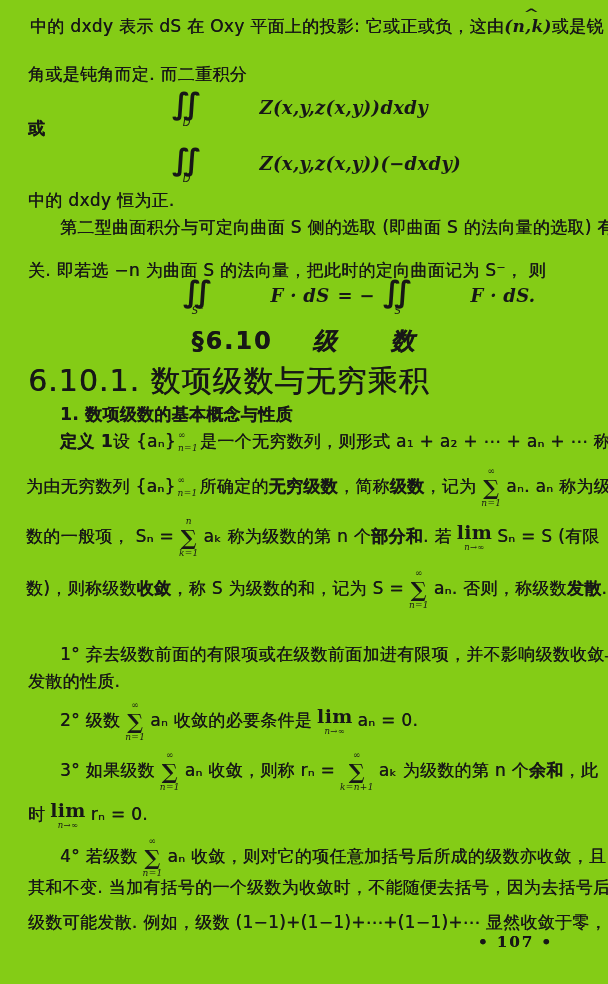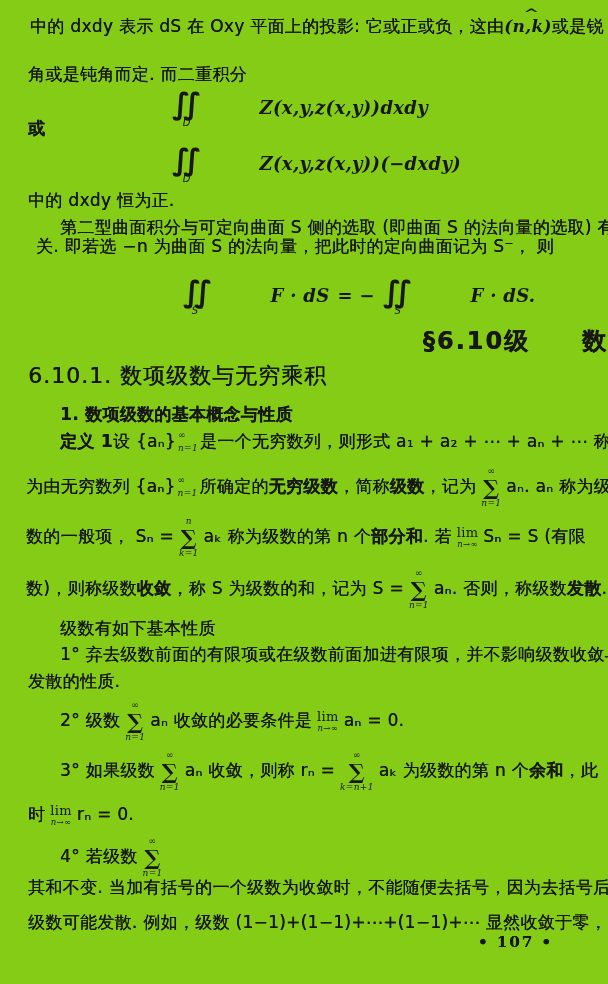--- a/index.html
+++ b/index.html
@@ -16,39 +16,39 @@
   .b{font-weight:bold;}
   
   .sum{display:inline-flex;flex-direction:column;align-items:center;line-height:1;
        margin:0 5px;font-family:"DejaVu Serif",serif;text-shadow:none;}
   .sum-top{font-size:9px;font-style:italic;}
   .sum-sym{font-size:21px;font-weight:bold;padding:1px 0;}
   .sum-bot{font-size:9px;font-style:italic;}
   
   .limop{display:inline-flex;flex-direction:column;align-items:center;line-height:1;
          margin:0 5px;font-family:"DejaVu Serif",serif;text-shadow:none;}
-  .lim-word{font-size:13px;font-weight:normal;}
+  .lim-word{font-size:19px;font-weight:bold;}
   .lim-sub{font-size:8.5px;font-style:italic;margin-top:1px;}
   
   .iint{display:inline-flex;flex-direction:column;align-items:center;line-height:1;
         margin-right:10px;text-shadow:none;}
   .iint-sym{font-size:30px;font-style:italic;font-weight:bold;letter-spacing:-7px;padding-right:7px;}
   .iint-sub{font-size:10px;font-style:italic;margin-top:-1px;}
   .formula{font-family:"DejaVu Serif",serif;font-style:italic;font-weight:bold;font-size:18px;text-shadow:none;margin-left:48px;}
   
   .supsub{display:inline-flex;flex-direction:column;align-items:flex-start;justify-content:space-between;
           line-height:1;font-size:9px;font-style:italic;height:22px;margin:0 2px;
           font-family:"DejaVu Serif",serif;text-shadow:none;}
   
   .hatgrp{position:relative;display:inline-block;font-family:"DejaVu Serif",serif;
           font-style:italic;font-weight:bold;text-shadow:none;}
   .hat{position:absolute;top:-9px;left:50%;transform:translateX(-15%) scaleX(1.6);
        font-size:12px;font-style:normal;font-weight:bold;}
   .heading{font-weight:bold;font-size:24px;letter-spacing:2px;text-shadow:0.4px 0 0 currentColor;}
-  .subheading{font-size:22px;letter-spacing:1px;text-shadow:0.5px 0 0 currentColor;}
+  .subheading{font-size:30px;letter-spacing:1px;text-shadow:0.5px 0 0 currentColor;}
   .subsub{font-weight:bold;font-size:17px;}
   .orword{font-weight:bold;}
   .pagenum{font-weight:bold;font-size:15px;font-family:"DejaVu Serif",serif;letter-spacing:2px;}
 </style>
 </head>
 <body>
 
 <div class="page">
 
   <div class="line" style="top:16px;left:30px;">
@@ -80,41 +80,41 @@
     <span class="formula">Z(x,y,z(x,y))(−dxdy)</span>
   </div>
 
   <div class="line" style="top:190px;left:28px;">
     <span>中的 dxdy 恒为正.</span>
   </div>
 
   <div class="line" style="top:217px;left:60px;">
     <span>第二型曲面积分与可定向曲面 S 侧的选取 (即曲面 S 的法向量的选取) 有</span>
   </div>
-  <div class="line" style="top:236px;left:28px;margin-left:8px;">
+  <div class="line" style="top:260px;left:28px;">
     <span>关.  即若选 −n 为曲面 S 的法向量，把此时的定向曲面记为 S⁻， 则</span>
   </div>
 
   <div class="line" style="top:270px;left:183px;height:52px;">
     <span class="iint">
       <span class="iint-sym">∫∫</span>
       <span class="iint-sub">S⁻</span>
     </span>
     <span class="formula">F · dS</span>
     <span class="formula" style="margin:0 8px;">= −</span>
     <span class="iint">
       <span class="iint-sym">∫∫</span>
       <span class="iint-sub">S</span>
     </span>
     <span class="formula">F · dS.</span>
   </div>
 
-  <div class="line" style="top:326px;left:0;width:608px;justify-content:flex-end;">
+  <div class="line" style="top:326px;left:0;width:608px;justify-content:center;gap:40px;">
     <span class="heading">§6.10</span>
-    <span class="heading" style="margin-left:0;">级　　数</span>
+    <span class="heading" style="margin-left:0;font-style:italic;">级　　数</span>
   </div>
 
   <div class="line" style="top:362px;left:28px;">
     <span class="subheading">6.10.1. 数项级数与无穷乘积</span>
   </div>
 
   <div class="line" style="top:404px;left:60px;">
     <span class="subsub">1. 数项级数的基本概念与性质</span>
   </div>
 
@@ -171,23 +171,20 @@
     <span class="sum">
       <span class="sum-top">∞</span>
       <span class="sum-sym">∑</span>
       <span class="sum-bot">n=1</span>
     </span>
     <span>aₙ.  否则，称级数</span>
       <span class="b">发散</span>
       <span>.</span>
   </div>
 
-  <div class="line" style="top:618px;left:60px;">
-    <span>级数有如下基本性质</span>
-  </div>
 
   <div class="line" style="top:644px;left:60px;">
     <span>1° 弃去级数前面的有限项或在级数前面加进有限项，并不影响级数收敛与</span>
   </div>
   <div class="line" style="top:671px;left:28px;">
     <span>发散的性质.</span>
   </div>
 
   <div class="line" style="top:698px;left:60px;height:46px;">
     <span>2° 级数</span>
@@ -231,20 +228,21 @@
     <span>rₙ = 0.</span>
   </div>
 
   <div class="line" style="top:832px;left:60px;height:50px;">
     <span>4° 若级数</span>
     <span class="sum">
       <span class="sum-top">∞</span>
       <span class="sum-sym">∑</span>
       <span class="sum-bot">n=1</span>
     </span>
+    <span>aₙ 收敛，则对它的项任意加括号后所成的级数亦收敛，且</span>
   </div>
 
   <div class="line" style="top:877px;left:28px;">
     <span>其和不变.  当加有括号的一个级数为收敛时，不能随便去括号，因为去括号后的</span>
   </div>
   <div class="line" style="top:912px;left:28px;align-items:center;">
     <span>级数可能发散.  例如，级数 (1−1)+(1−1)+⋯+(1−1)+⋯ 显然收敛于零，</span>
   </div>
 
   <div class="line" style="top:933px;left:478px;">

